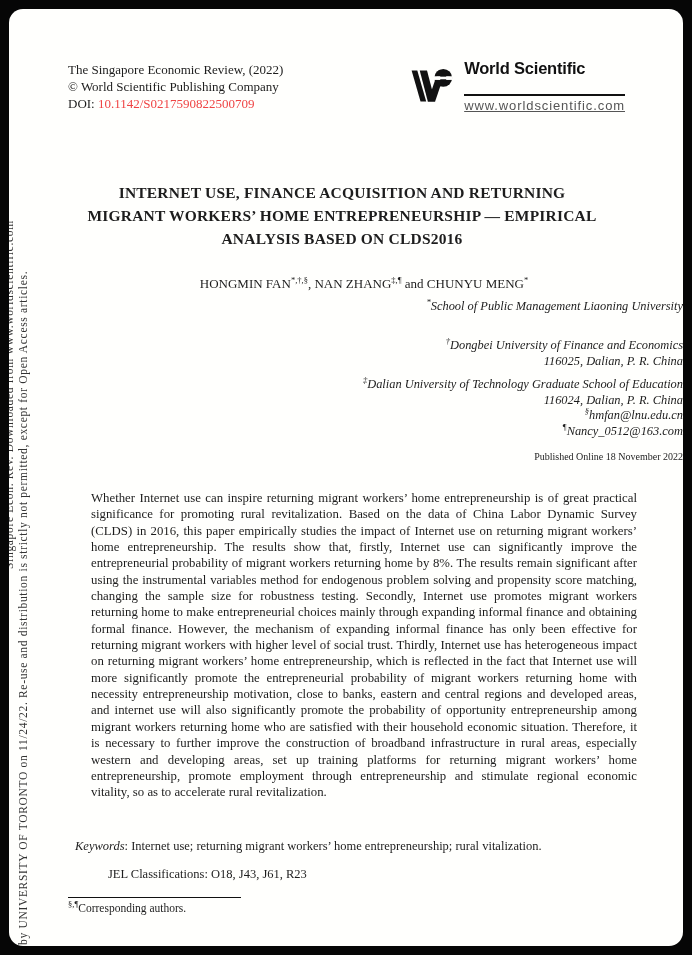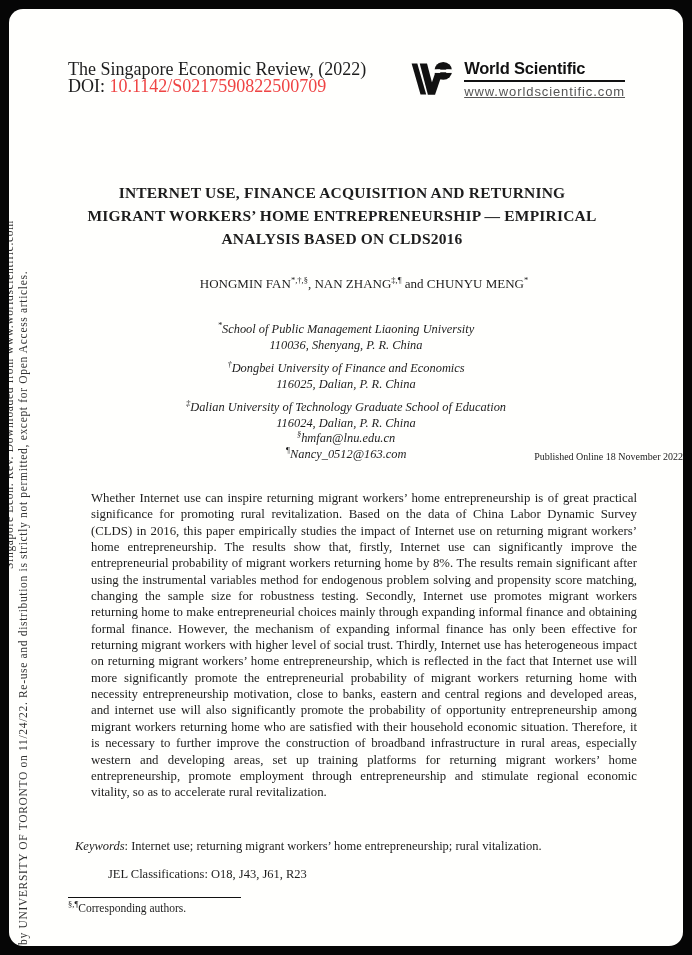--- a/index.html
+++ b/index.html
@@ -7,33 +7,33 @@
     width:692px;height:955px;position:relative;
     background:#060606;
     font-family:"Liberation Serif", serif;
   }
   .page{
     position:absolute;left:9px;top:9px;right:9px;bottom:9px;
     background:#fffffd;border-radius:14px;overflow:hidden;
     color:#1d1d1d;
   }
   
-  .header-left{position:absolute;left:59px;top:52px;font-size:18px;line-height:17px;}
+  .header-left{position:absolute;left:59px;top:52px;font-size:13px;line-height:17px;}
   .doi-link{color:#ef4444;text-decoration:none;}
   .logo{position:absolute;top:50px;right:58px;display:flex;align-items:center;gap:7px;}
   .logo svg{display:block;}
   .logo-name{font-family:"Liberation Sans", sans-serif;font-weight:bold;font-size:16.5px;color:#111;
-    border-bottom:2px solid #111;padding-bottom:2px;letter-spacing:-0.2px;}
+    border-bottom:2px solid #111;padding-bottom:16px;letter-spacing:-0.2px;}
   .logo-url{font-family:"Liberation Sans", sans-serif;font-size:13px;color:#555;letter-spacing:0.9px;margin-top:2px;text-decoration:underline;}
   
   .title{position:absolute;top:172px;left:32px;right:40px;text-align:center;
     font-weight:bold;font-size:15.5px;line-height:23px;letter-spacing:0.2px;}
   .authors{position:absolute;top:267px;left:0;right:0;text-align:center;font-size:13px;margin-left:36px;}
   .authors sup,.affil sup,.fn sup{font-size:8.5px;line-height:0;}
-  .affil{position:absolute;left:0;right:0;text-align:center;font-style:italic;font-size:12.4px;line-height:15.5px;margin-top:23px;}
+  .affil{position:absolute;left:0;right:0;text-align:right;font-style:italic;font-size:12.4px;line-height:15.5px;}
   .affil-1{top:290px;} .affil-2{top:329px;} .affil-3{top:368px;}
   .published{position:absolute;top:442px;left:0;right:0;text-align:right;font-size:10px;margin-left:36px;}
   
   .abstract{position:absolute;top:481px;left:82px;width:546px;
     font-size:12.8px;line-height:16.35px;text-align:justify;}
   .keywords{position:absolute;top:830px;left:66px;width:546px;font-size:12.5px;}
   .keywords .kw-label{font-style:italic;}
   .jel{position:absolute;top:858px;left:66px;width:546px;font-size:12.5px;margin-left:33px;}
   
   .fn-rule{position:absolute;top:888px;left:59px;width:173px;border-top:1.6px solid #111;}
@@ -50,20 +50,21 @@
 </head>
 <body>
 
 <div class="page">
 
   <div class="side-line side-1">Singapore Econ. Rev. Downloaded from www.worldscientific.com</div>
   <div class="side-line side-2">by UNIVERSITY OF TORONTO on 11/24/22. Re-use and distribution is strictly not permitted, except for Open Access articles.</div>
 
   <div class="header-left">
     <div>The Singapore Economic Review, (2022)</div>
+    <div>© World Scientific Publishing Company</div>
     <div><span>DOI: </span><a class="doi-link" href="#">10.1142/S0217590822500709</a></div>
   </div>
 
   <div class="logo">
     <span>
       <svg viewBox="0 0 58 46" width="47" height="38" aria-hidden="true">
         <g fill="#111">
           <polygon points="2,4 9,4 20,42 13,42"></polygon>
           <polygon points="12,4 21,4 31,42 22,42"></polygon>
           <polygon points="22,42 31,42 44,4 35,4"></polygon>
@@ -85,21 +86,20 @@
     <div>MIGRANT WORKERS’ HOME ENTREPRENEURSHIP — EMPIRICAL</div>
     <div>ANALYSIS BASED ON CLDS2016</div>
   </div>
 
   <div class="authors">
     <span>HONGMIN FAN</span><sup>*,†,§</sup><span>, </span><span>NAN ZHANG</span><sup>‡,¶</sup><span> and </span><span>CHUNYU MENG</span><sup>*</sup>
   </div>
 
   <div class="affil affil-1">
     <div><sup>*</sup><span>School of Public Management Liaoning University</span></div>
-    <div><span>110036, Shenyang, P. R. China</span></div>
   </div>
   <div class="affil affil-2">
     <div><sup>†</sup><span>Dongbei University of Finance and Economics</span></div>
     <div><span>116025, Dalian, P. R. China</span></div>
   </div>
   <div class="affil affil-3">
     <div><sup>‡</sup><span>Dalian University of Technology Graduate School of Education</span></div>
     <div><span>116024, Dalian, P. R. China</span></div>
     <div><sup>§</sup><span>hmfan@lnu.edu.cn</span></div>
     <div><sup>¶</sup><span>Nancy_0512@163.com</span></div>

